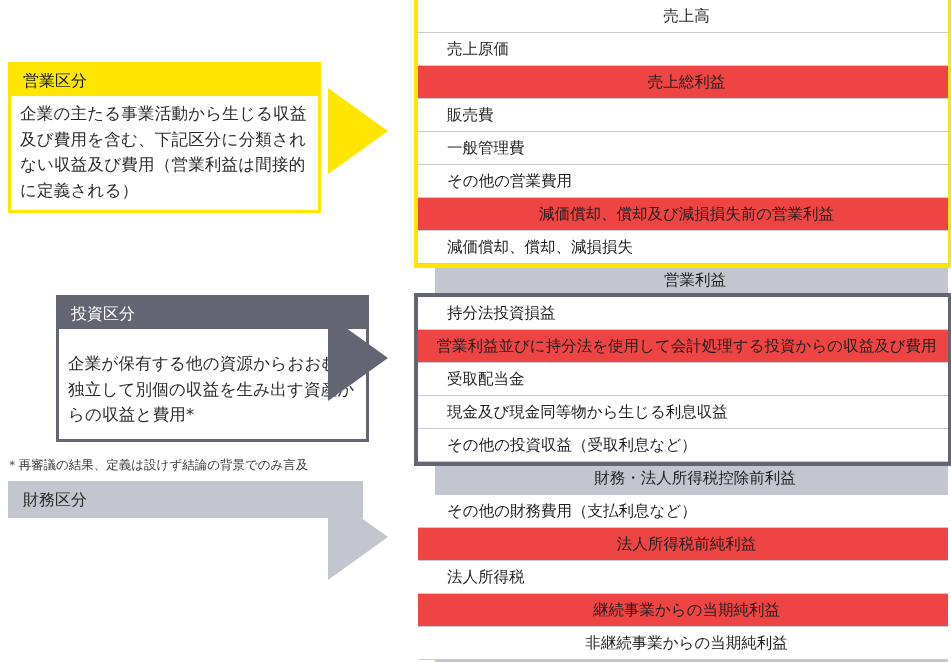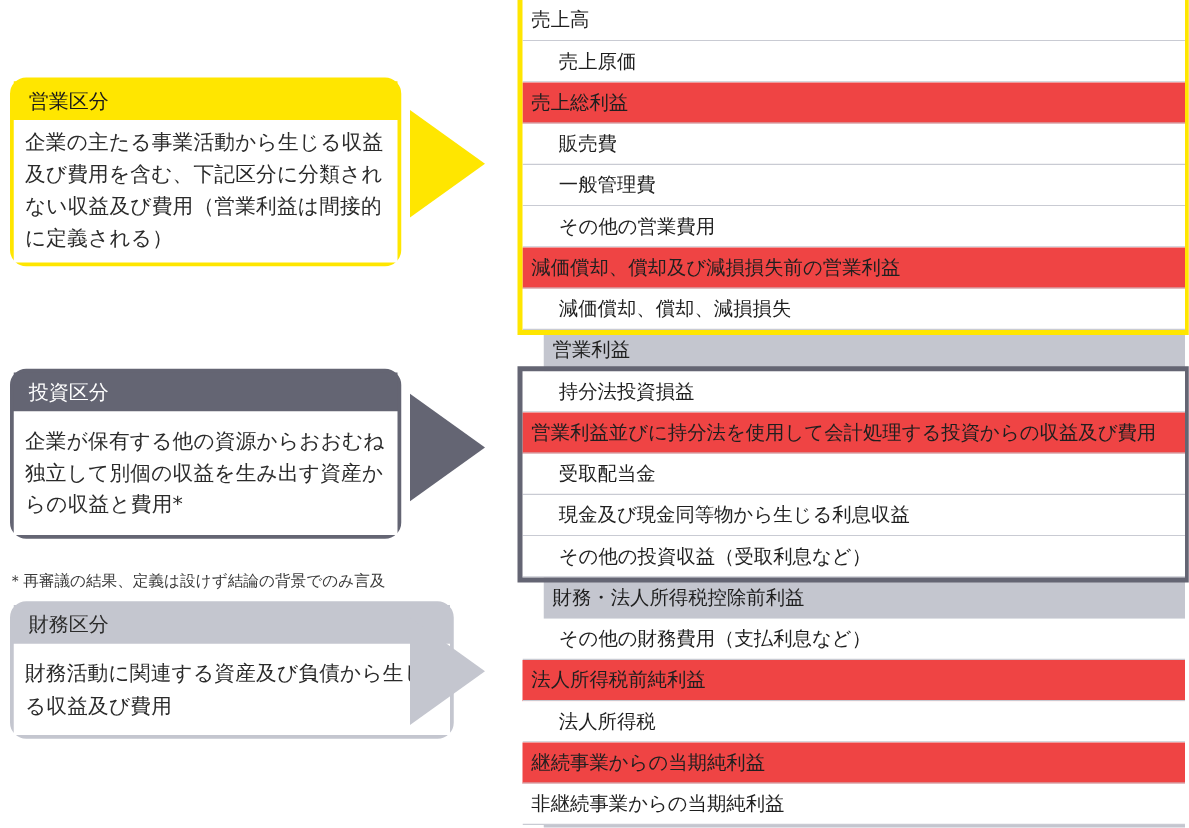--- a/index.html
+++ b/index.html
@@ -12,21 +12,20 @@
     height: 662px;
     position: relative;
     font-family: "DejaVu Sans", "Liberation Sans", sans-serif;
     overflow: hidden;
   }
 
   
   .callout {
     position: absolute;
     box-sizing: border-box;
-    border-radius: 13px;
   }
   .callout .cal-head {
     box-sizing: border-box;
     font-size: 16px;
     line-height: 1.2;
     padding: 6px 10px 6px 12px;
     white-space: nowrap;
   }
   .callout .cal-body {
     box-sizing: border-box;
@@ -46,20 +45,21 @@
   }
   .callout.yellow .cal-head {
     background: #FFE600;
     color: #1a1a1a;
   }
 
   
   .callout.dark {
     background: #646573;
     border: 3px solid #646573;
+    margin-left: 48px;
   }
   .callout.dark .cal-head {
     background: #646573;
     color: #ffffff;
   }
 
   
   .callout.light {
     background: #C4C6CF;
     border: 3px solid #C4C6CF;
@@ -103,21 +103,21 @@
     font-size: 15.5px;
     color: #1f1f1f;
     white-space: nowrap;
     overflow: hidden;
   }
   .pl-row .pl-label {
     display: block;
     line-height: 33px;
   }
   
-  .pl-row.lvl0 .pl-label { padding-left: 7px; }
+  .pl-row.lvl0 .pl-label { padding-left: 7px; text-align: center; }
   .pl-row.lvl1 .pl-label { padding-left: 29px; }
 
   .pl-row.bg-white  { background: #ffffff; }
   .pl-row.bg-yellow { background: #ef4444; }
   .pl-row.bg-grey   { background: #C4C6CF; margin-left: 17px; }
 
   
   .pl-row.sep::after {
     content: "";
     position: absolute;
@@ -138,28 +138,27 @@
 </head>
 <body>
 
 <div class="callout yellow" id="cal-operating" style="left:8px; top:62px; width:313px;">
   <div class="cal-head">営業区分</div>
   <div class="cal-body">企業の主たる事業活動から生じる収益及び費用を含む、下記区分に分類されない収益及び費用（営業利益は間接的に定義される）</div>
 </div>
 
 <div class="callout dark" id="cal-investing" style="left:8px; top:295px; width:313px;">
   <div class="cal-head">投資区分</div>
-  <div class="cal-body" style="padding-top:11px; padding-bottom:11px;">企業が保有する他の資源からおおむね独立して別個の収益を生み出す資産からの収益と費用*</div>
+  <div class="cal-body" style="padding-top:22px; padding-bottom:11px;">企業が保有する他の資源からおおむね独立して別個の収益を生み出す資産からの収益と費用*</div>
 </div>
 
 <div class="footnote" style="left:6px; top:429px;margin-top:28px;">＊再審議の結果、定義は設けず結論の背景でのみ言及</div>
 
 <div class="callout light" id="cal-financing" style="left:8px; top:481px; width:355px;">
   <div class="cal-head">財務区分</div>
-  <div class="cal-body" style="padding-top:11px; height:73px;">財務活動に関連する資産及び負債から生じる収益及び費用</div>
 </div>
 
 <div class="arrow" style="left:328px; top:88px;
             border-width:43px 0 43px 60px;
             border-left-color:#FFE600;"></div>
 
 <div class="arrow" style="left:328px; top:315px;
             border-width:43px 0 43px 60px;
             border-left-color:#646573;"></div>
 

